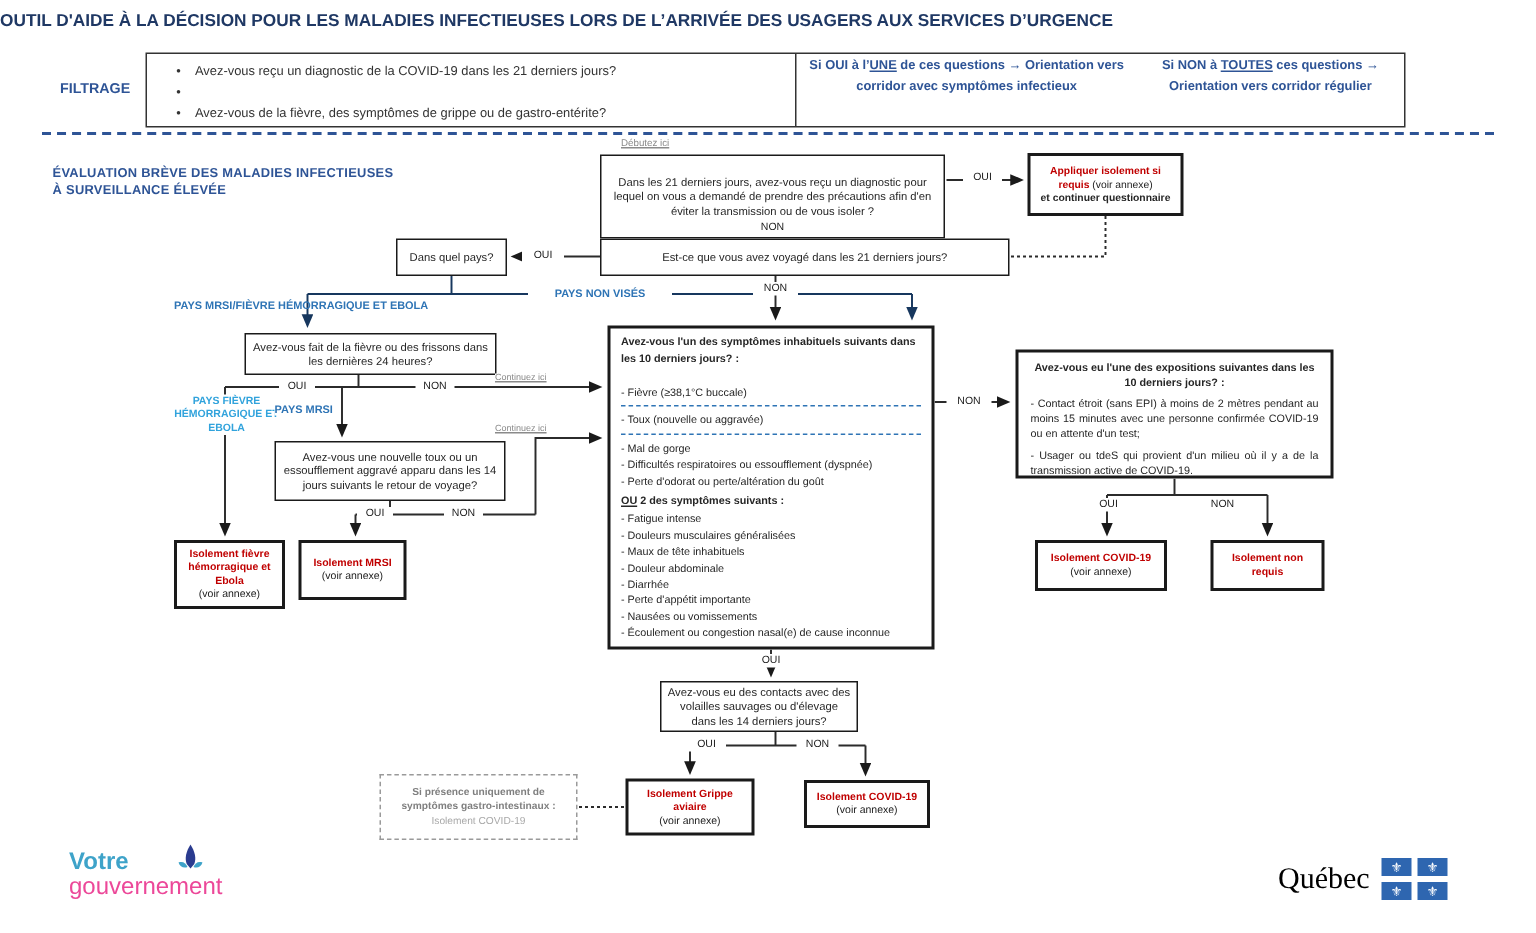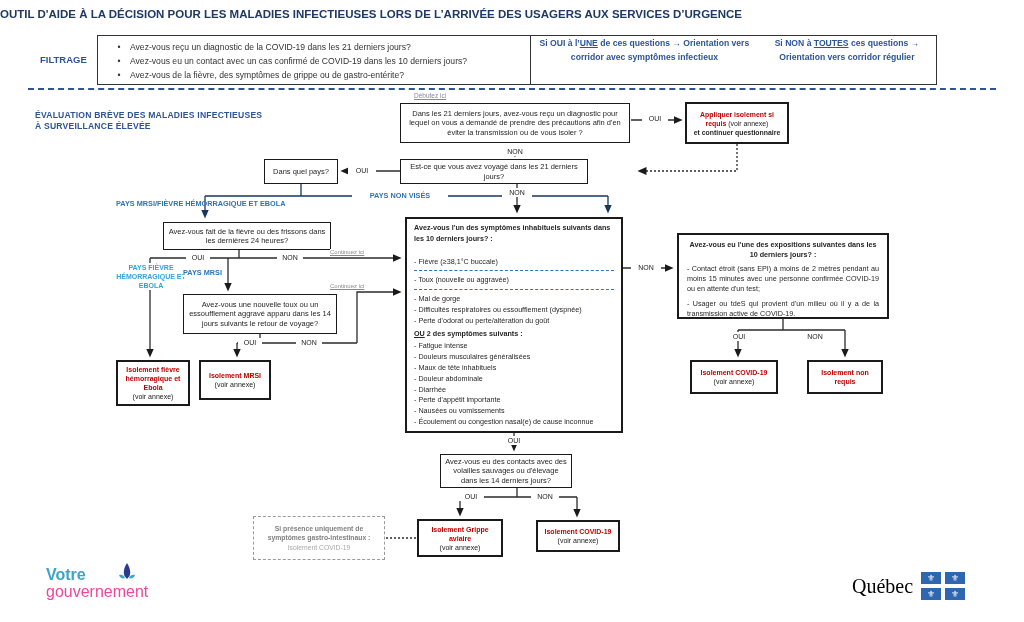--- a/index.html
+++ b/index.html
@@ -103,49 +103,48 @@
 <div class="abs filtrage">FILTRAGE</div>
 
 <div class="abs filterbox">
   <div class="qcol">
     <div class="q-item">
       <span class="blt">•</span>
       <span>Avez-vous reçu un diagnostic de la COVID-19 dans les 21 derniers jours?</span>
     </div>
     <div class="q-item">
       <span class="blt">•</span>
-      <span>Avez-vous eu un contact avec un cas confirmé de COVID-19 dans les 10 derniers jours?</span>
     </div>
     <div class="q-item">
       <span class="blt">•</span>
       <span>Avez-vous de la fièvre, des symptômes de grippe ou de gastro-entérite?</span>
     </div>
   </div>
   <div class="rcol">
     <div><span>Si OUI à l’</span><span class="uline">UNE</span><span> de ces questions → Orientation vers corridor avec symptômes infectieux</span></div>
     <div><span>Si NON à </span><span class="uline">TOUTES</span><span> ces questions → Orientation vers corridor régulier</span></div>
   </div>
 </div>
 
 <div class="abs dashsep"></div>
 <div class="abs debutez">Débutez ici</div>
 <div class="abs sectionlbl">
   <div>ÉVALUATION BRÈVE DES MALADIES INFECTIEUSES</div>
   <div>À SURVEILLANCE ÉLEVÉE</div>
 </div>
 
-<div class="bx" style="left:400px;top:103px;width:230px;height:40px;">
+<div class="bx" style="left:400px;top:103px;width:230px;height:56px;">
   <span>Dans les 21 derniers jours, avez-vous reçu un diagnostic pour lequel on vous a demandé de prendre des précautions afin d'en éviter la transmission ou de vous isoler ?</span>
 </div>
 
 <div class="bx big" style="left:685px;top:102px;width:104px;height:42px;font-size:6.9px;line-height:9px;">
   <span><span class="red">Appliquer isolement si requis </span><span class="note">(voir annexe)</span><br><b>et continuer questionnaire</b></span>
 </div>
 
-<div class="bx" style="left:400px;top:159px;width:188px;height:25px;">
+<div class="bx" style="left:400px;top:159px;width:273px;height:25px;">
   <span>Est-ce que vous avez voyagé dans les 21 derniers jours?</span>
 </div>
 
 <div class="bx" style="left:264px;top:159px;width:74px;height:25px;">
   <span>Dans quel pays?</span>
 </div>
 
 <div class="bx" style="left:163px;top:222px;width:168px;height:28px;">
   <span>Avez-vous fait de la fièvre ou des frissons dans les dernières 24 heures?</span>
 </div>

